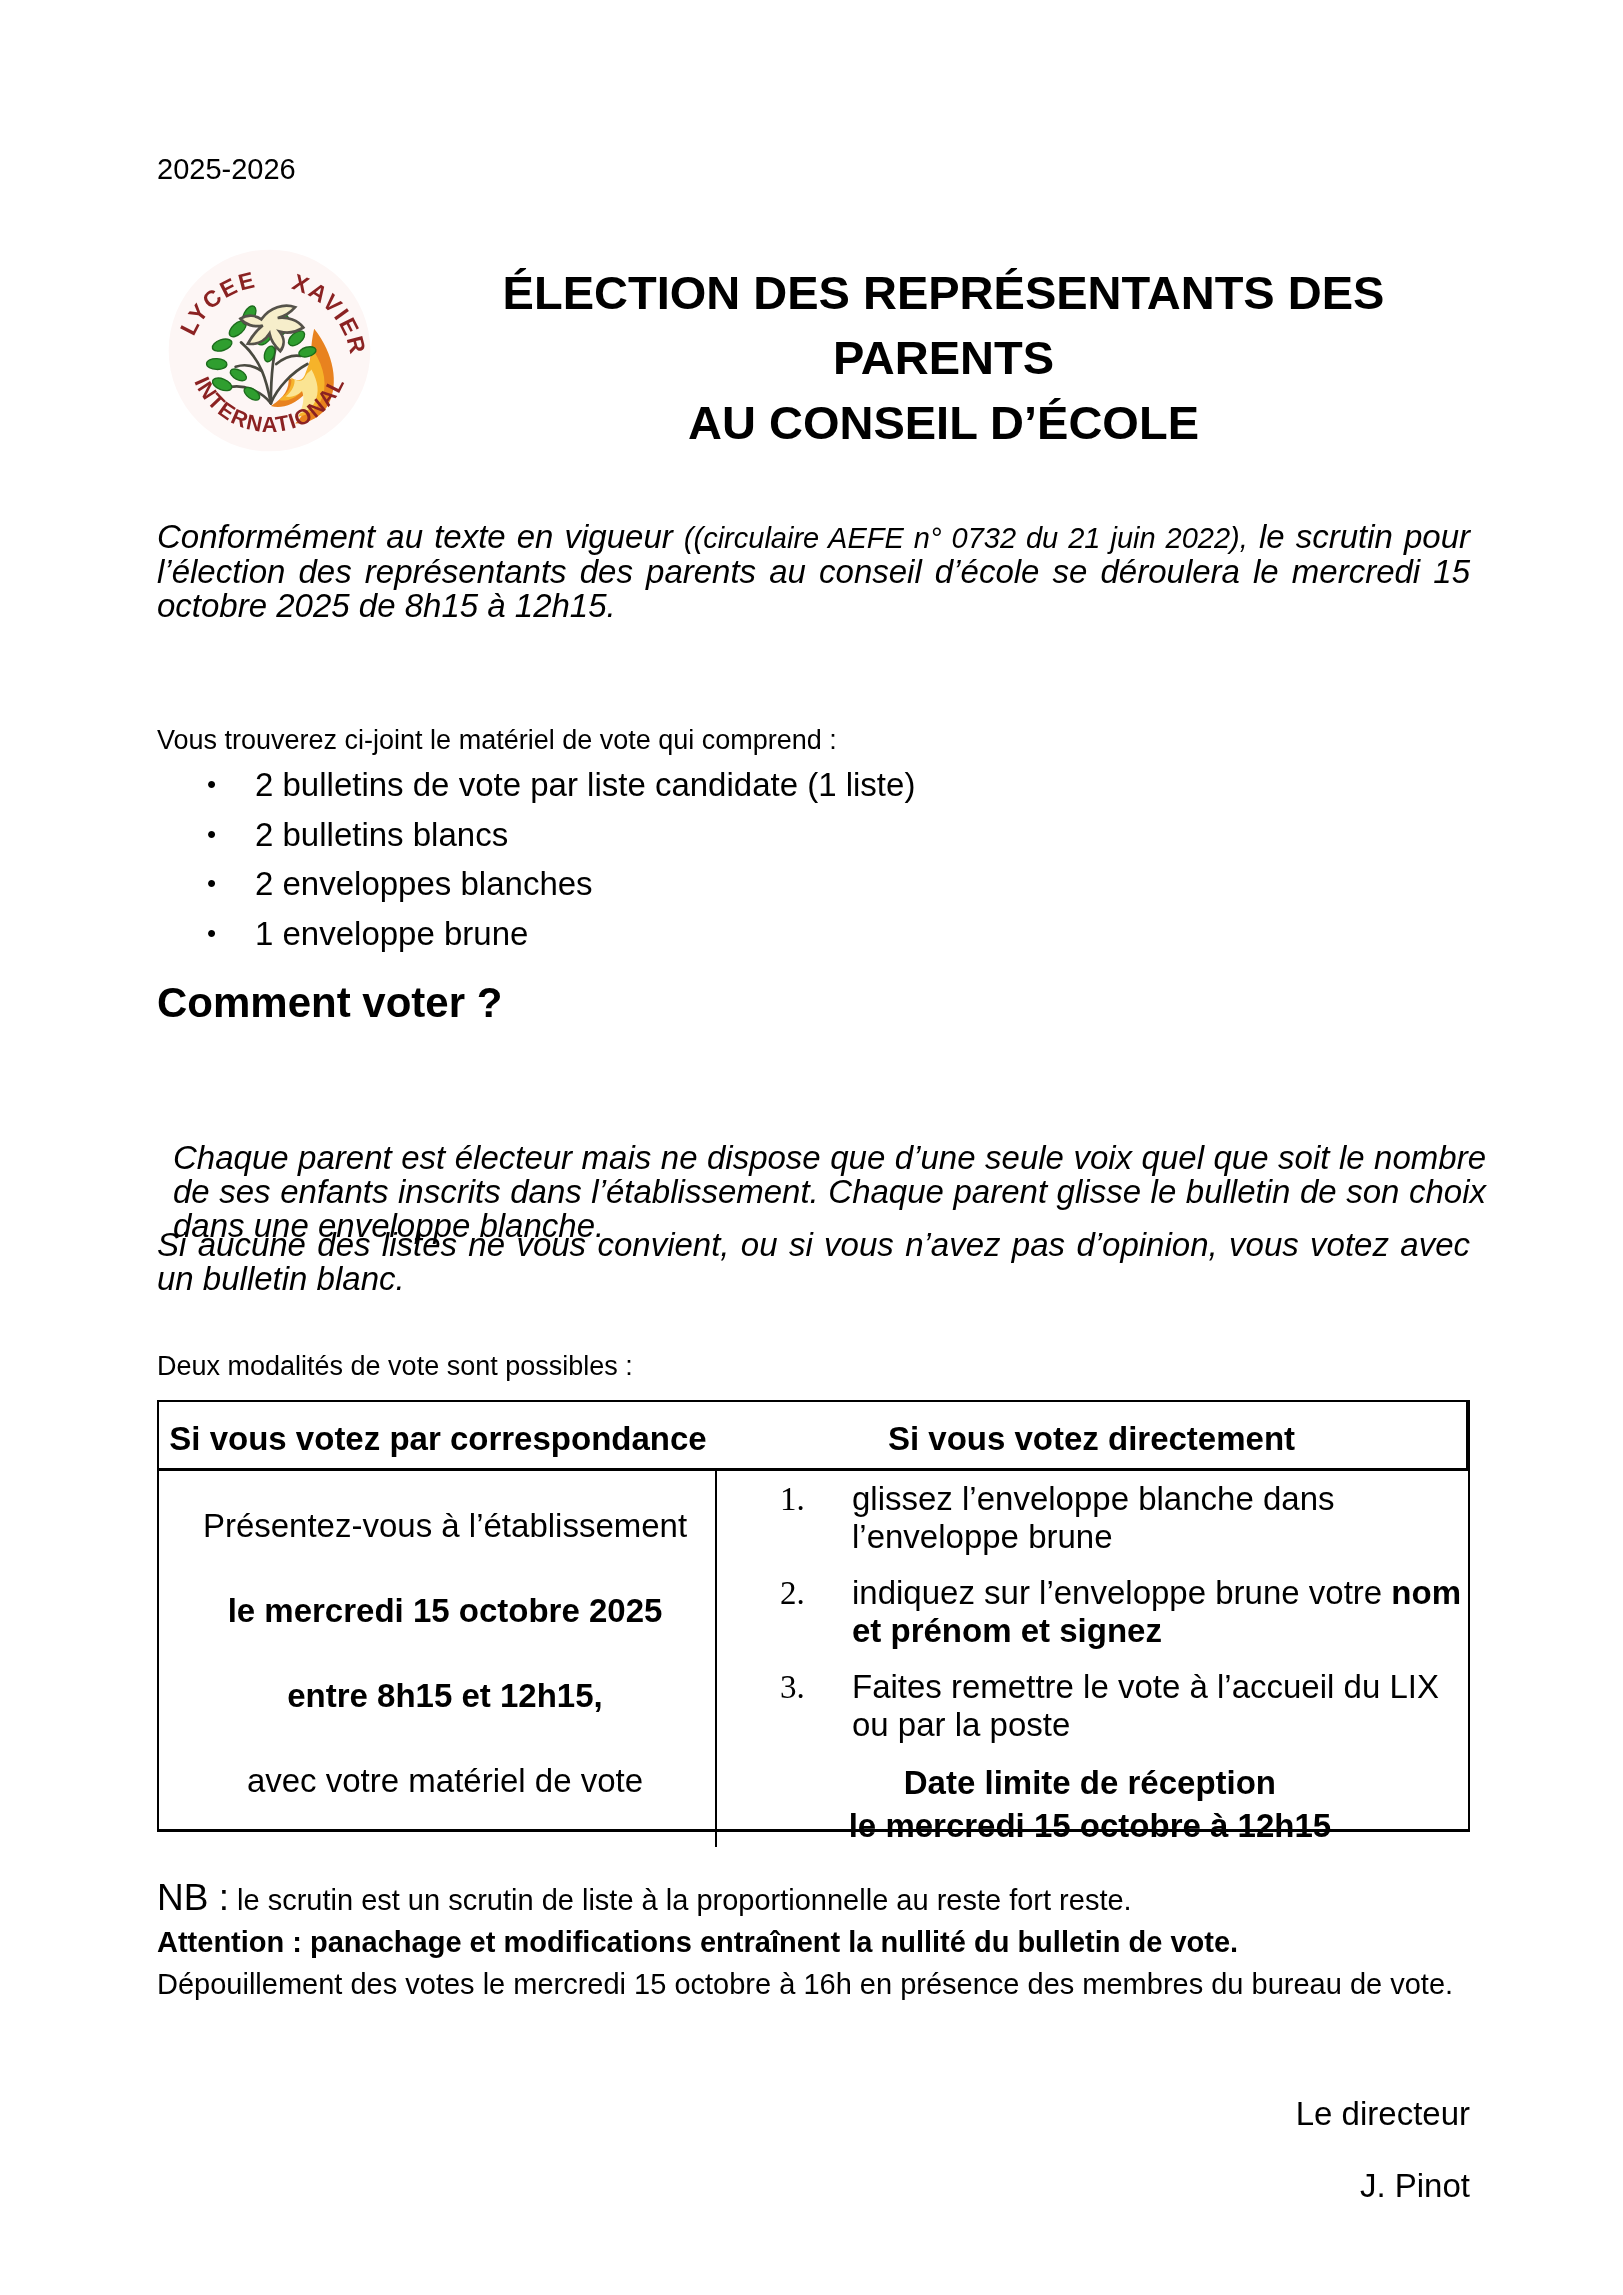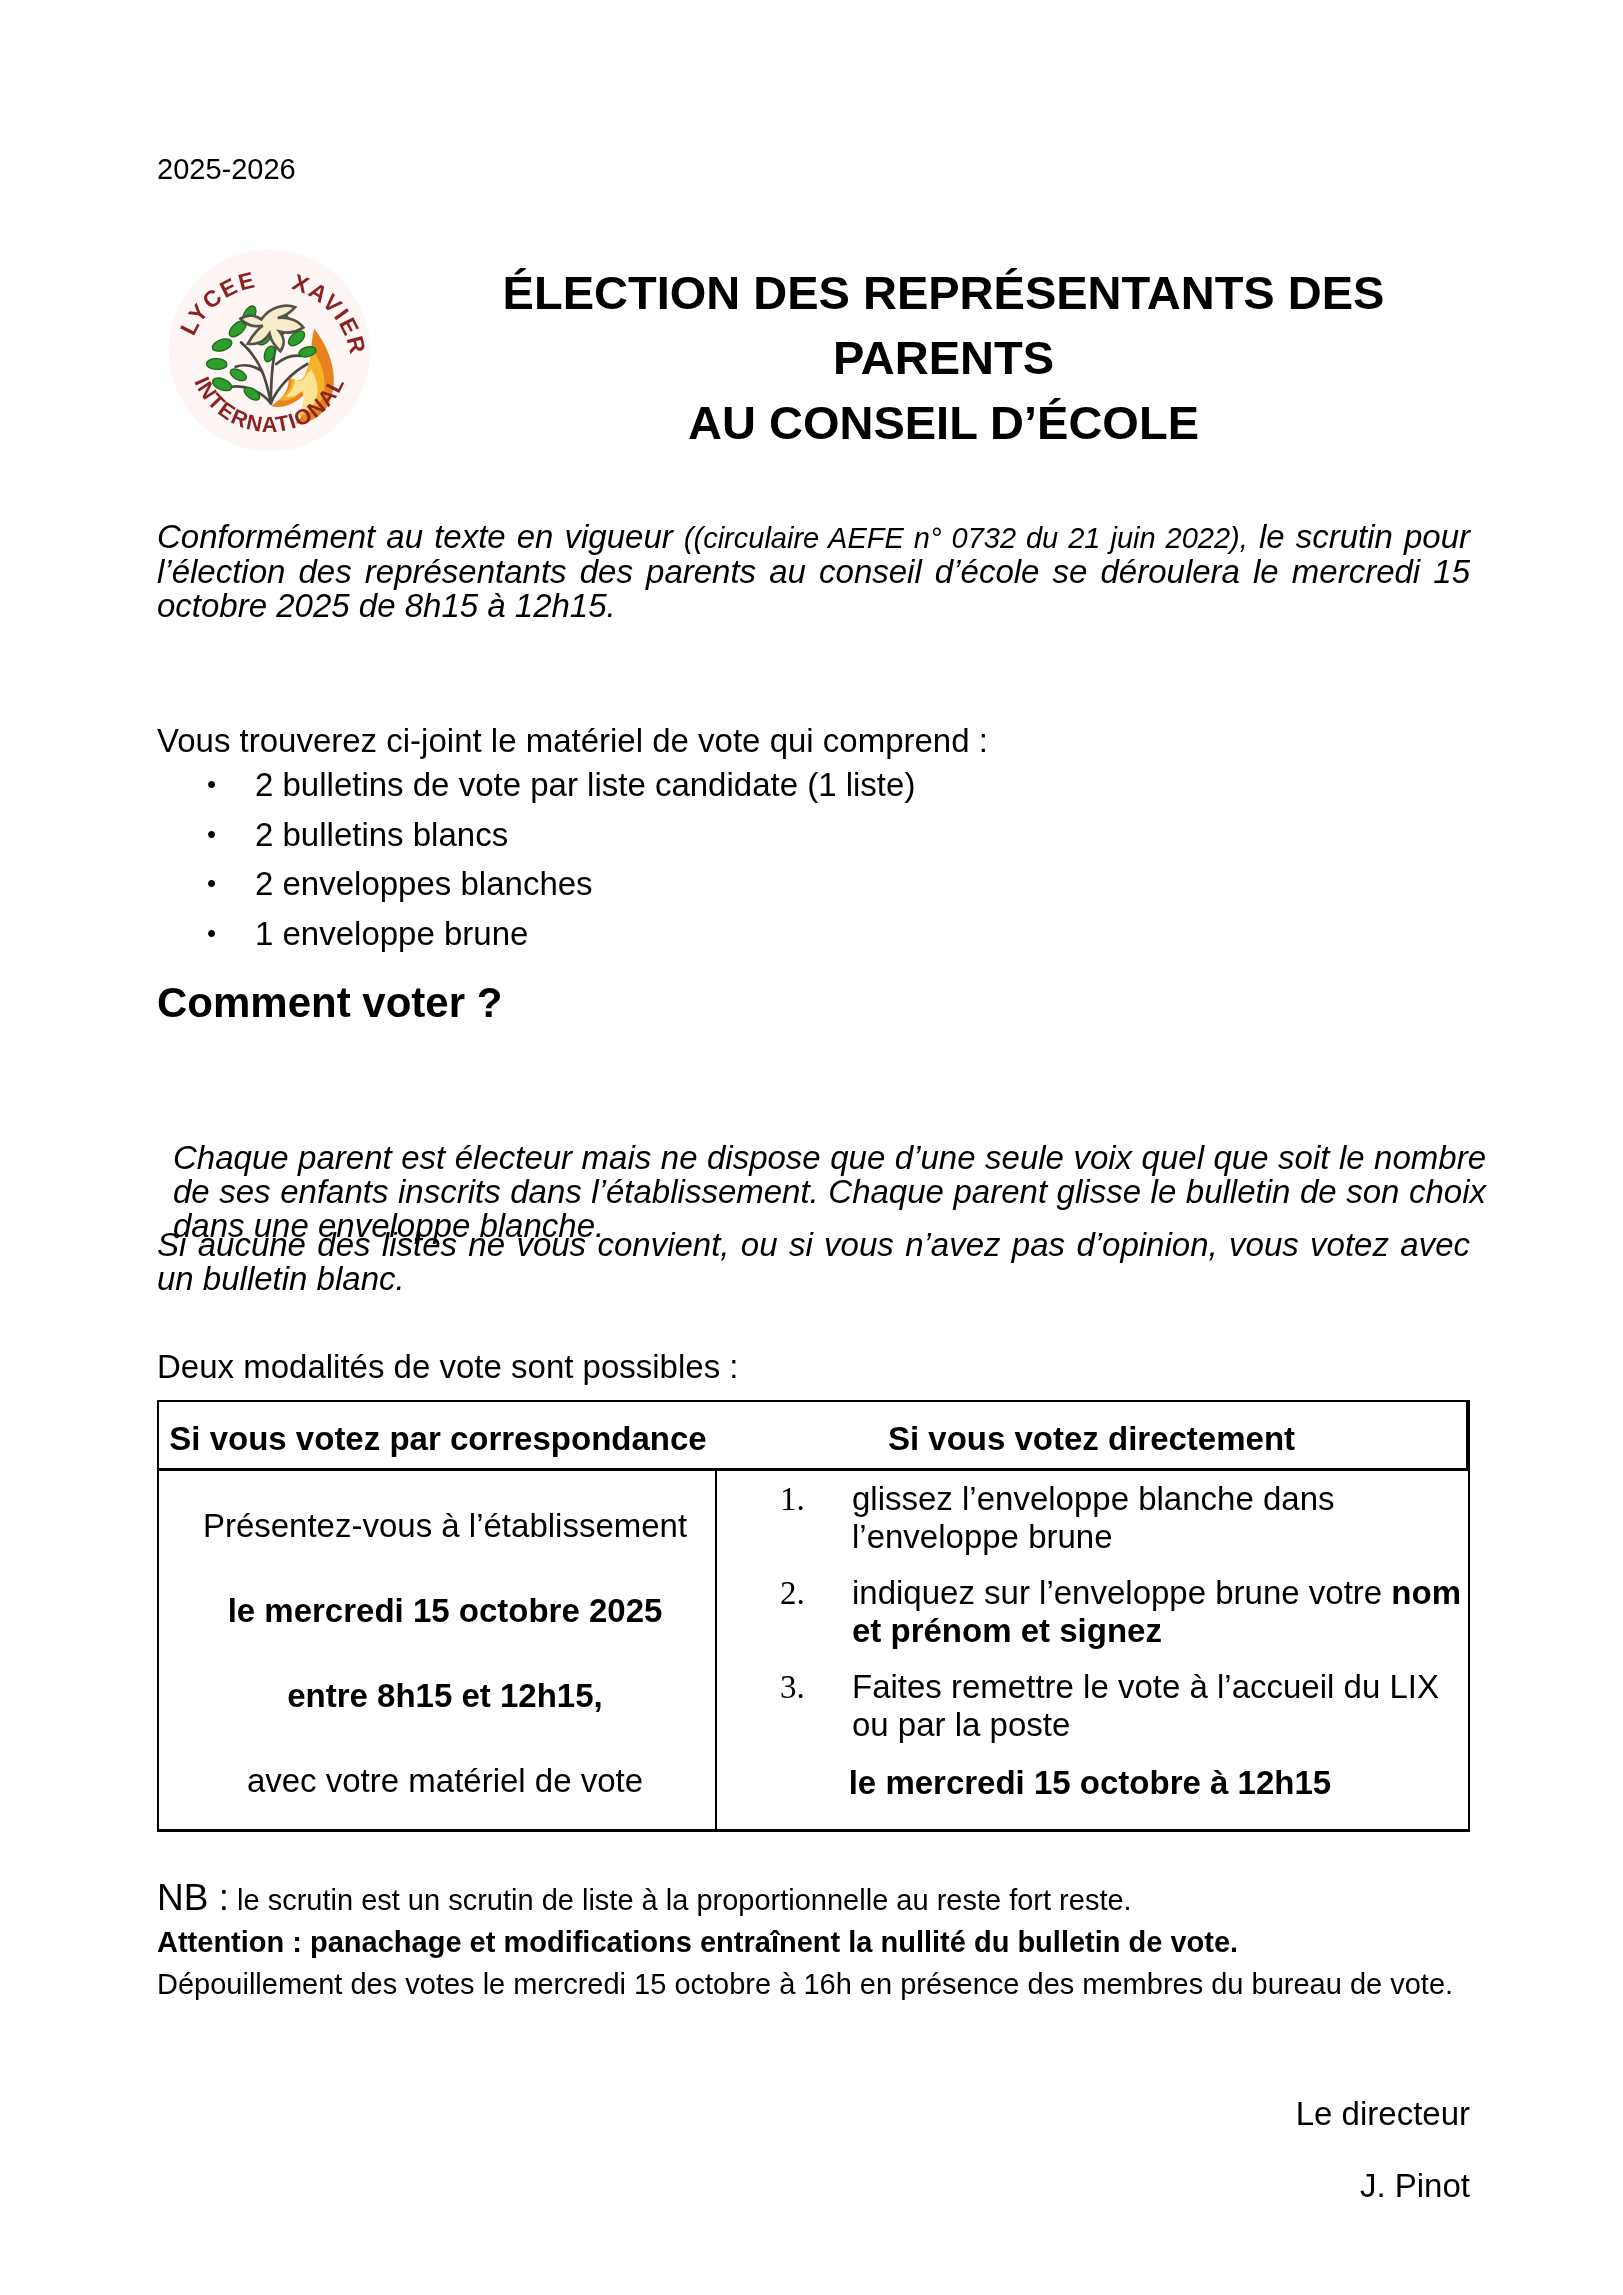--- a/index.html
+++ b/index.html
@@ -41,21 +41,21 @@
   }
 
   .body-par {
     font-size: 33px;
     line-height: 34px;
     text-align: justify;
     font-style: italic;
   }
   .small-inline { font-size: 29px; }
 
-  .lead-line { font-size: 33px; line-height: 41px; }
+  .lead-line { font-size: 27px; line-height: 41px; }
 
   
   .bullets { top: 764px; }
   .bullet-li { display: flex; font-size: 33px; line-height: 41px; margin-bottom: 8.5px; }
   .bullet-marker { width: 48px; padding-left: 50px; font-size: 26px; flex: none; }
 
   .h2 { font-size: 42px; font-weight: bold; line-height: 46px; }
 
   
   .vote-table {
@@ -218,20 +218,21 @@
       </div>
       <div class="corr-item">
         <span class="corr-num">2.</span>
         <span class="corr-text"><span>indiquez sur l’enveloppe brune votre </span><b>nom et prénom et signez</b></span>
       </div>
       <div class="corr-item">
         <span class="corr-num">3.</span>
         <span class="corr-text">Faites remettre le vote à l’accueil du LIX ou par la poste</span>
       </div>
       <div class="corr-deadline">
+        <div>Date limite de réception</div>
         <div>le mercredi 15 octobre à 12h15</div>
       </div>
     </div>
   </div>
 
   <div class="abs notes">
     <div><span class="nb-label">NB :</span><span> le scrutin est un scrutin de liste à la proportionnelle au reste fort reste.</span></div>
     <div class="attention">Attention : panachage et modifications entraînent la nullité du bulletin de vote.</div>
     <div>Dépouillement des votes le mercredi 15 octobre à 16h en présence des membres du bureau de vote.</div>
   </div>

